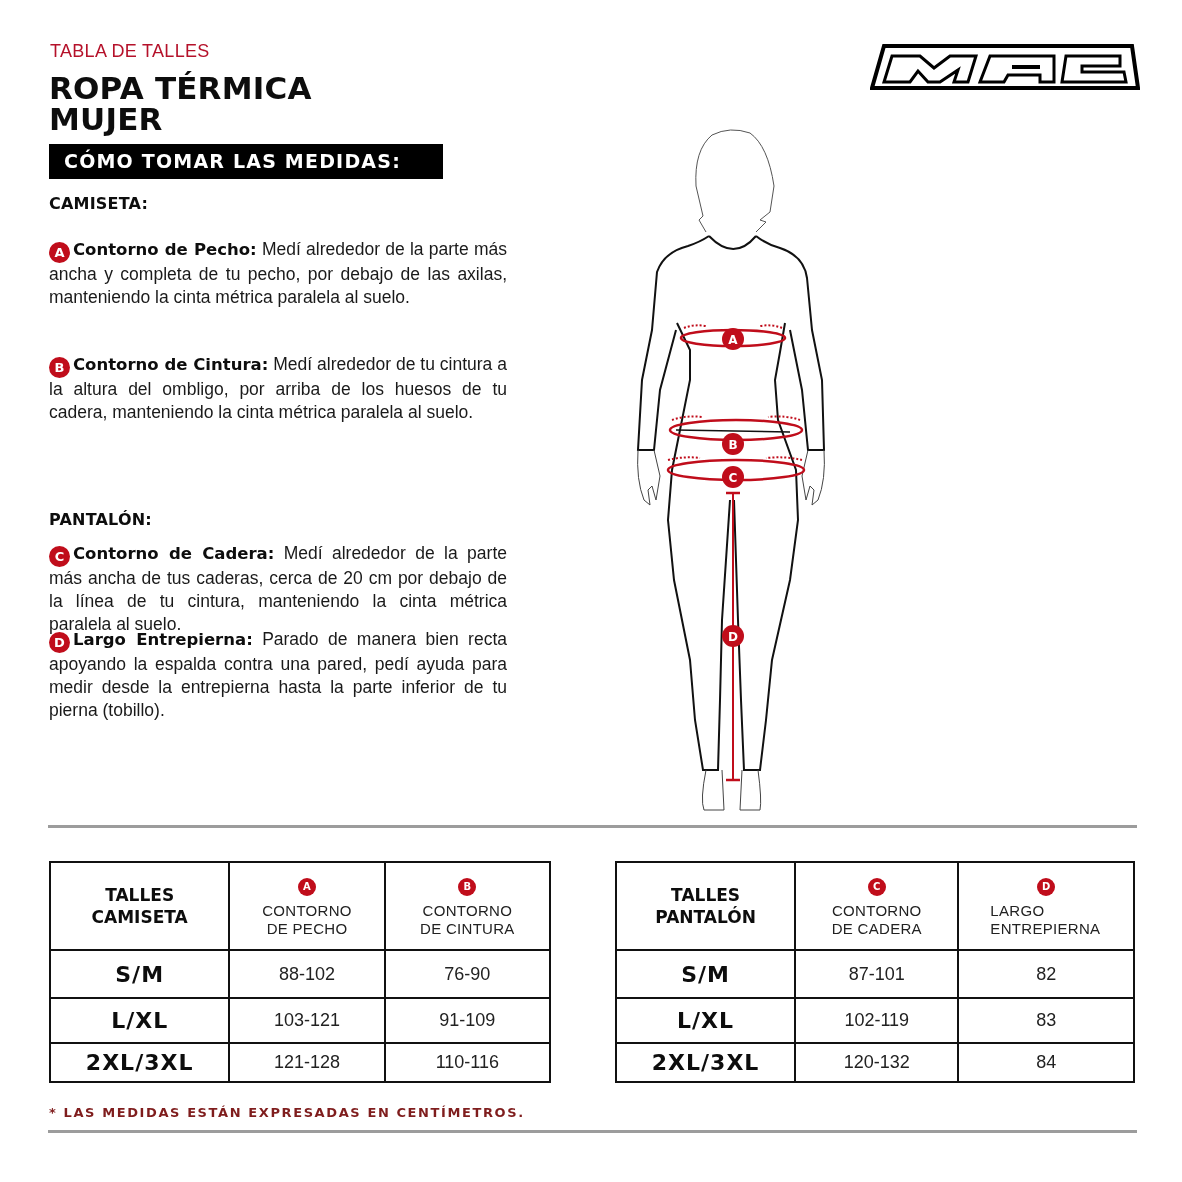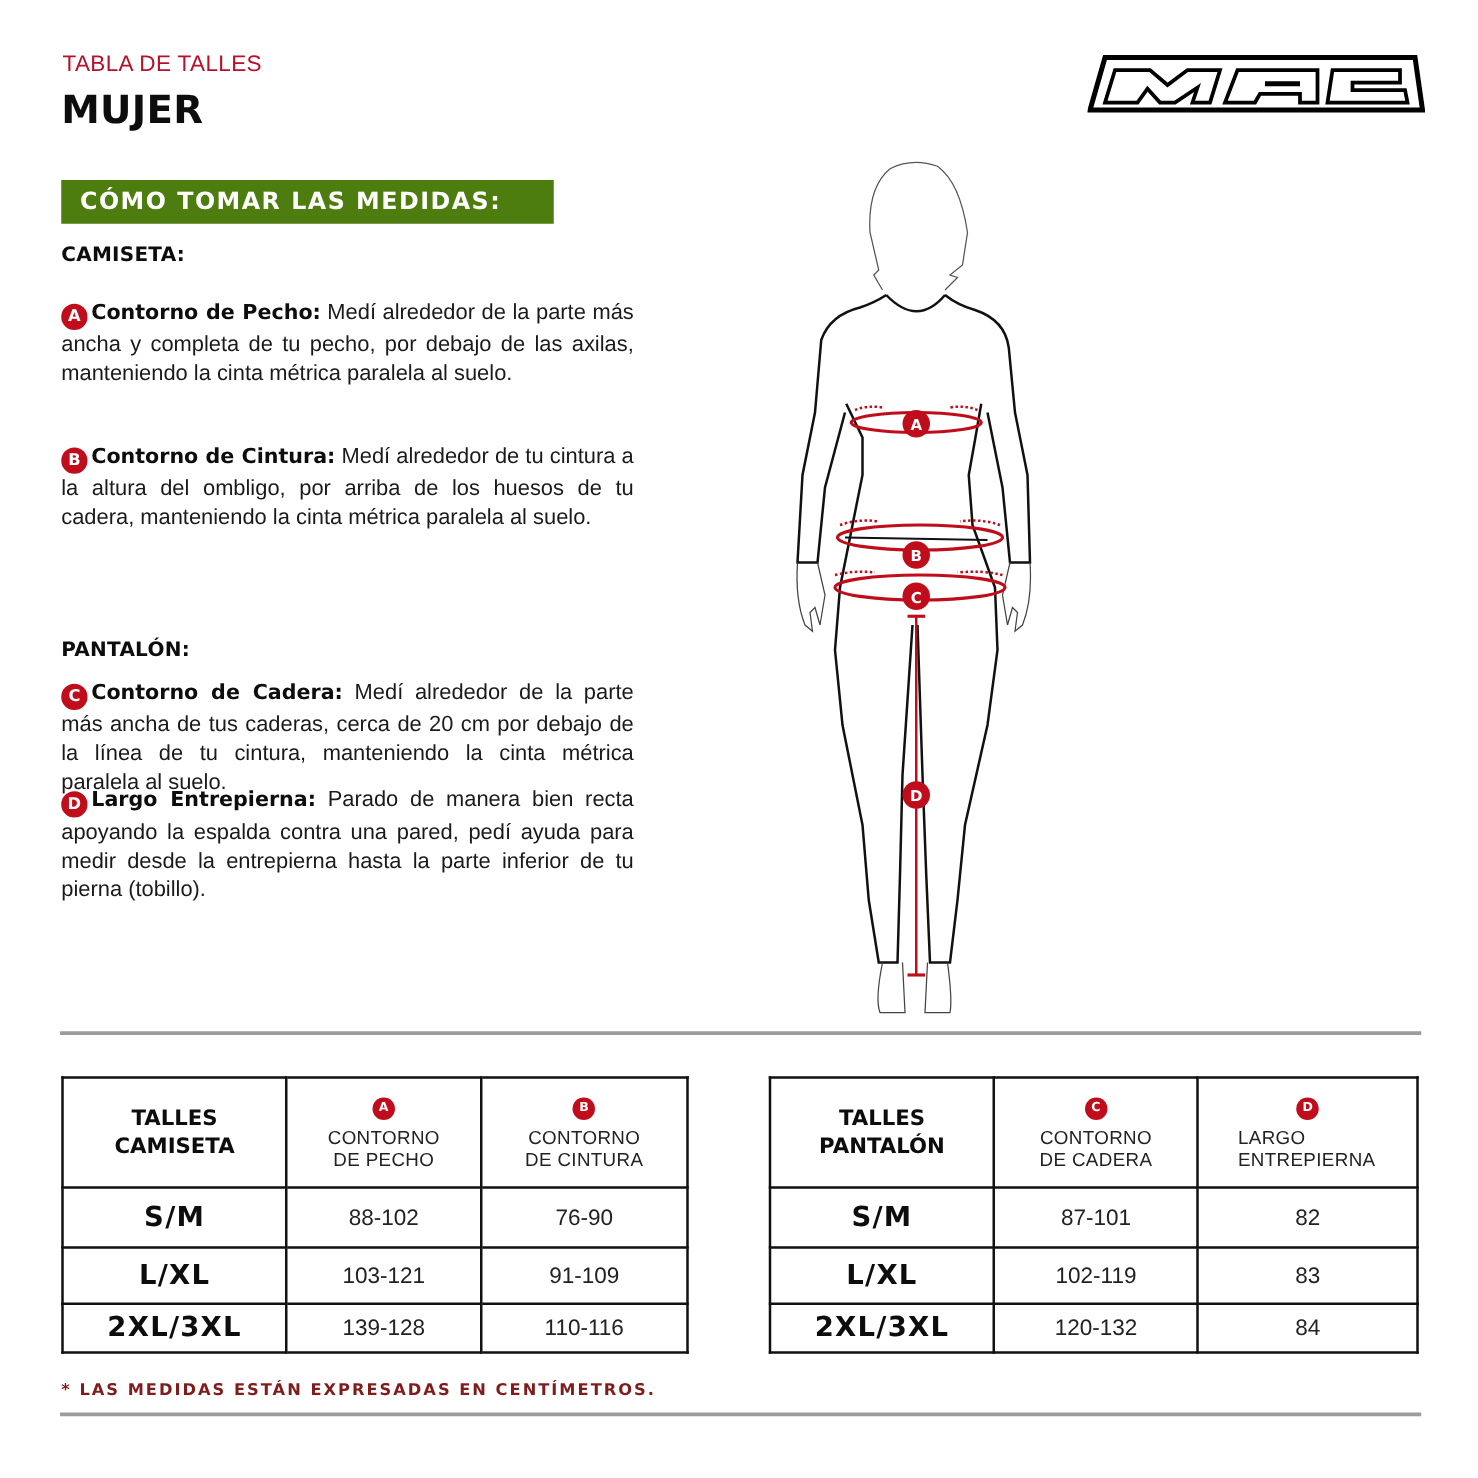--- a/index.html
+++ b/index.html
@@ -3,21 +3,21 @@
 <meta charset="utf-8">
 <style>
   * { box-sizing: border-box; margin: 0; padding: 0; }
   html, body { width: 1182px; height: 1182px; background: #ffffff; overflow: hidden; }
   body { position: relative; font-family: "DejaVu Sans", sans-serif; color: #111; }
 
   .subtitle { position: absolute; left: 50px; top: 41px; font-size: 18px; color: #b5112a; letter-spacing: 0.3px; font-family: "Liberation Sans", sans-serif; }
   .title { position: absolute; left: 49px; top: 73px; font-size: 31px; line-height: 31px; font-weight: bold; color: #0d0d0d; font-family: "DejaVu Sans", sans-serif; letter-spacing: 0.2px; }
   .title span { display: block; }
 
-  .banner { position: absolute; left: 49px; top: 144px; width: 394px; height: 35px; background: #4d7c0f; color: #fff; font-weight: bold; font-size: 19px; line-height: 35px; padding-left: 15px; letter-spacing: 1.2px; font-family: "DejaVu Sans", sans-serif; }
+  .banner { position: absolute; left: 49px; top: 144px; width: 394px; height: 35px; background: #000000; color: #fff; font-weight: bold; font-size: 19px; line-height: 35px; padding-left: 15px; letter-spacing: 1.2px; font-family: "DejaVu Sans", sans-serif; }
 
   .logo { position: absolute; left: 870px; top: 44px; width: 270px; height: 48px; }
 
   .section-head { position: absolute; left: 49px; font-size: 16px; font-weight: bold; color: #0d0d0d; font-family: "DejaVu Sans", sans-serif; letter-spacing: 0.2px; }
 
   .para { position: absolute; left: 49px; width: 458px; font-family: "Liberation Sans", sans-serif; font-size: 17.5px; line-height: 23px; text-align: justify; color: #1a1a1a; }
   .para b { font-family: "DejaVu Sans", sans-serif; font-weight: bold; font-size: 16.5px; color: #0d0d0d; }
   .badge { display: inline-block; width: 21px; height: 21px; border-radius: 50%; background: #c00d1b; color: #fff; font-family: "DejaVu Sans", sans-serif; font-weight: bold; font-size: 13px; line-height: 21px; text-align: center; vertical-align: -2px; margin-right: 3px; }
 
   .figure { position: absolute; left: 620px; top: 120px; width: 230px; height: 700px; }
@@ -37,20 +37,21 @@
   .size { font-family: "DejaVu Sans", sans-serif; font-weight: bold; font-size: 22px; color: #0d0d0d; letter-spacing: 1px; margin-left: 44px; }
   .val { font-size: 18px; color: #222; }
 
   .footnote { position: absolute; left: 49px; top: 1105px; font-size: 13px; font-weight: bold; letter-spacing: 1.6px; color: #7f1d1d; font-family: "DejaVu Sans", sans-serif; }
 </style>
 </head>
 <body>
 
 <div class="subtitle">TABLA DE TALLES</div>
 <div class="title">
+  <span>ROPA TÉRMICA</span>
   <span>MUJER</span>
 </div>
 <div class="banner">CÓMO TOMAR LAS MEDIDAS:</div>
 
 <svg class="logo" viewBox="0 0 270 48">
   <polygon points="14,2 262,2 268,44 2,44" fill="#fff" stroke="#000" stroke-width="4"></polygon>
 
   <polygon points="22,12 50,12 64,24 80,12 106,12 98,38 84,38 88,26 70,38 58,38 48,27 40,38 14,38" fill="#fff" stroke="#000" stroke-width="3"></polygon>
 
   <polygon points="120,12 184,12 184,38 170,38 170,31 138,31 134,38 110,38" fill="#fff" stroke="#000" stroke-width="3"></polygon>
@@ -144,21 +145,21 @@
     <td class="val">88-102</td>
     <td class="val">76-90</td>
   </tr>
   <tr class="r2">
     <td class="size">L/XL</td>
     <td class="val">103-121</td>
     <td class="val">91-109</td>
   </tr>
   <tr class="r3">
     <td class="size">2XL/3XL</td>
-    <td class="val">139-128</td>
+    <td class="val">121-128</td>
     <td class="val">110-116</td>
   </tr>
 </tbody>
   </table>
 
 <table class="sz" style="left:615px; width:520px;">
   <tbody>
       <tr class="hd">
     <td style="width:180px;">
       <div class="th-main"><span>TALLES</span><br><span>PANTALÓN</span></div>

